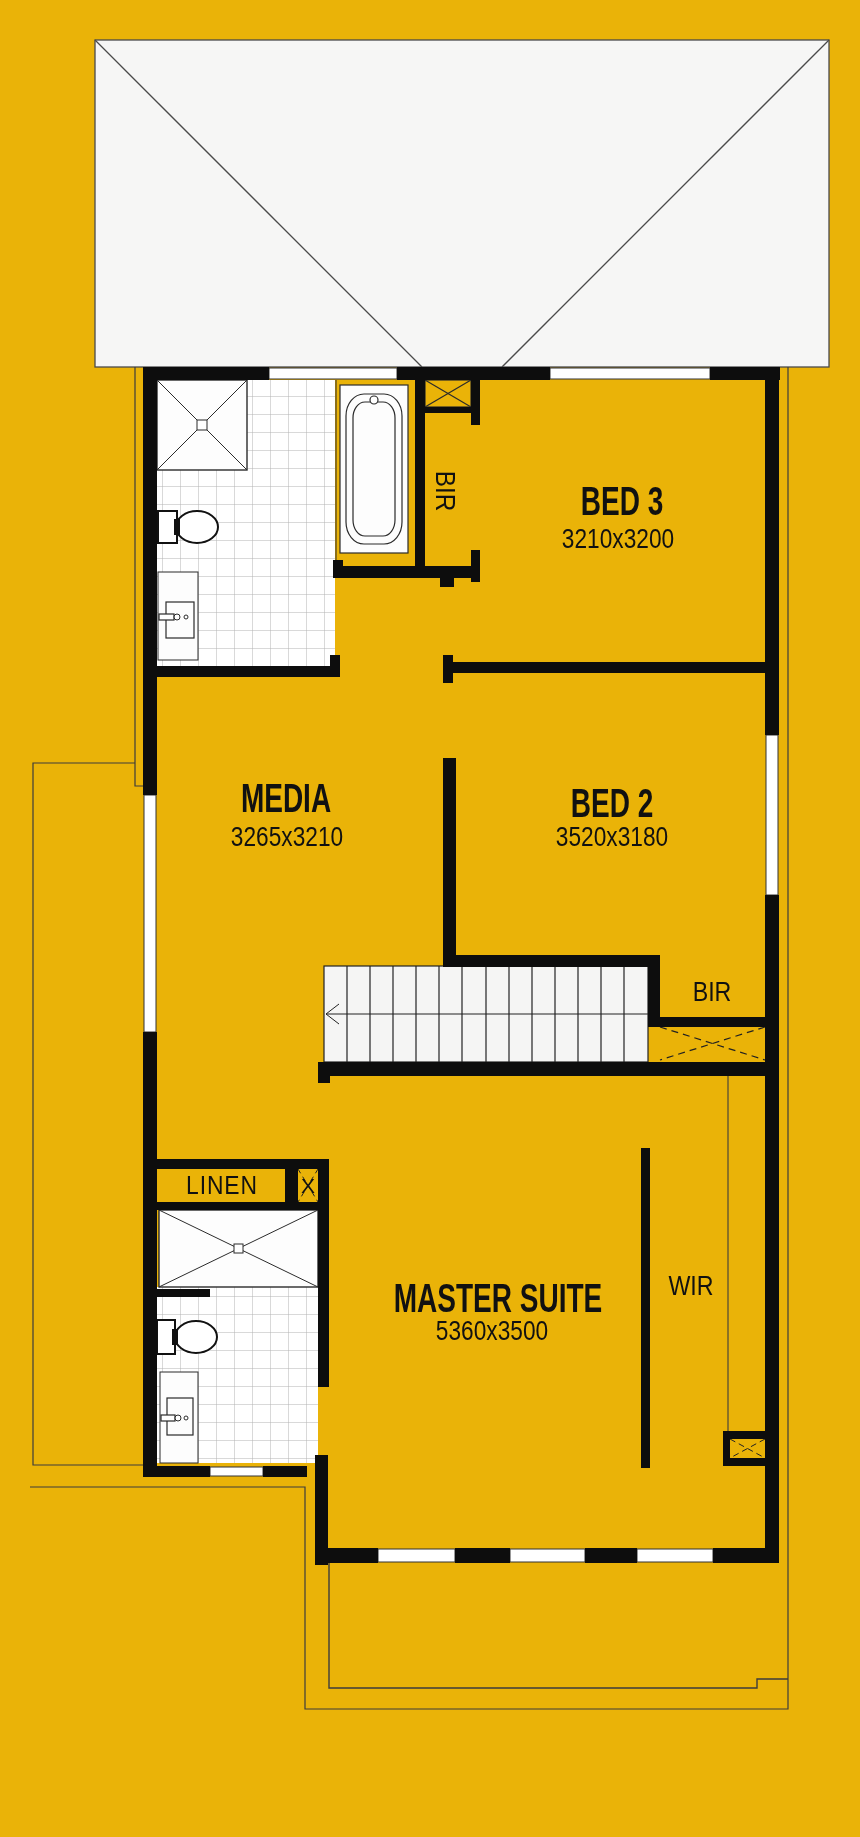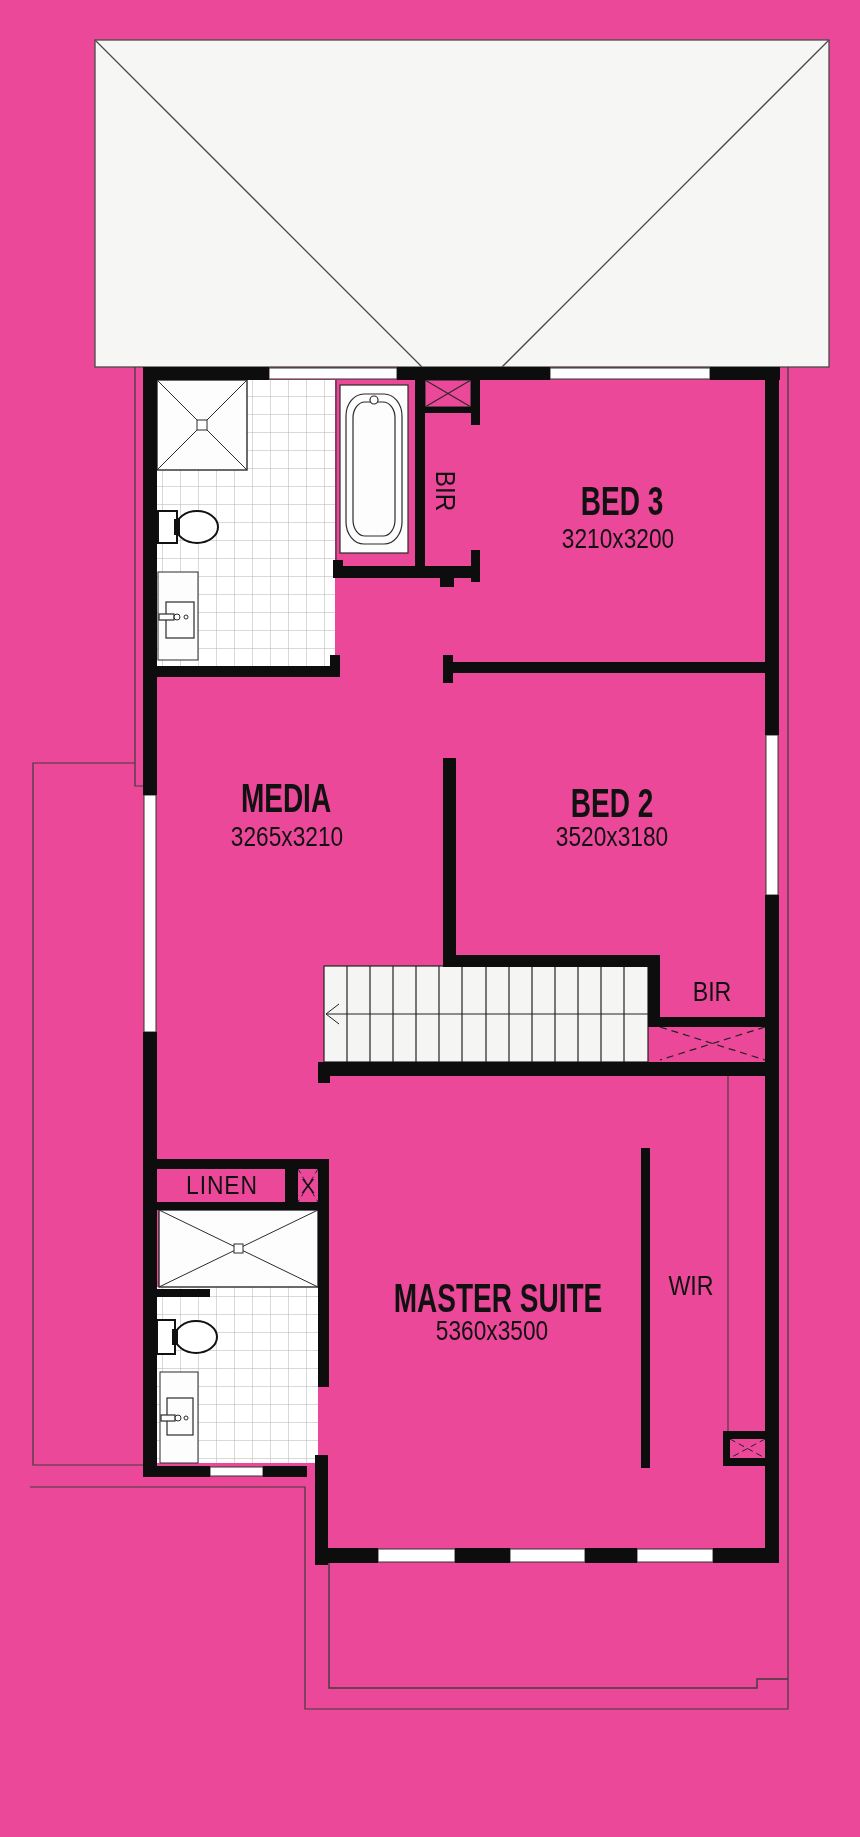--- a/index.html
+++ b/index.html
@@ -1,16 +1,16 @@
 <!DOCTYPE html>
 <html><head>
 <meta charset="utf-8">
 <style>
   html,body{margin:0;padding:0;background:#f5f5f4;}
-  .canvas{position:relative;width:860px;height:1837px;background:#ec4899;overflow:hidden;
+  .canvas{position:relative;width:860px;height:1837px;background:#eab308;overflow:hidden;
           font-family:"Liberation Sans", sans-serif;}
   .canvas svg{position:absolute;left:0;top:0;}
   .label{position:absolute;color:#111;white-space:nowrap;line-height:1;}
   .room-label{font-weight:bold;font-size:40px;transform:translate(-50%,-50%) scaleX(0.70);}
   .dim-label{font-size:27px;transform:translate(-50%,-50%) scaleX(0.84);}
   .closet-label{font-size:27px;transform:translate(-50%,-50%) scaleX(0.86);}
   .closet-label.rot{transform:translate(-50%,-50%) rotate(90deg) scaleX(0.9);}
   .linen-label{font-size:26px;letter-spacing:1px;transform:translate(-50%,-50%) scaleX(0.88);}
   .x-label{font-size:21px;transform:translate(-50%,-50%);}
 </style>

